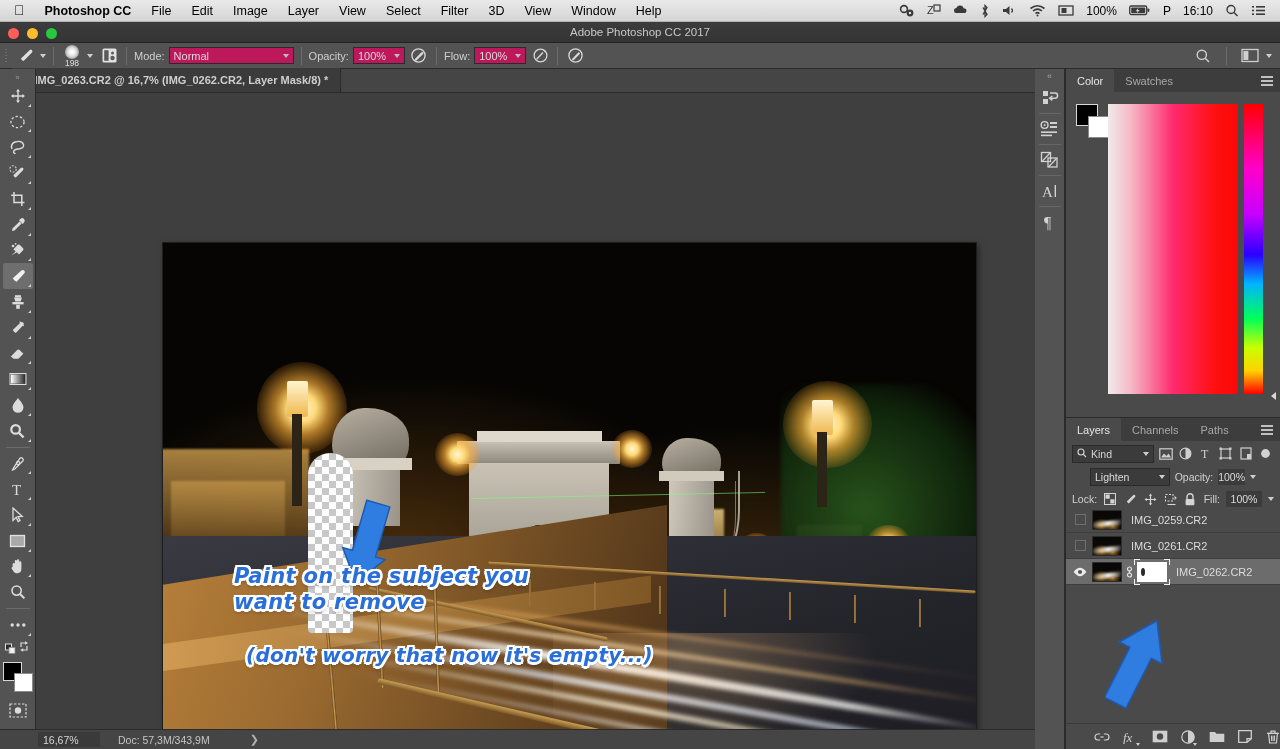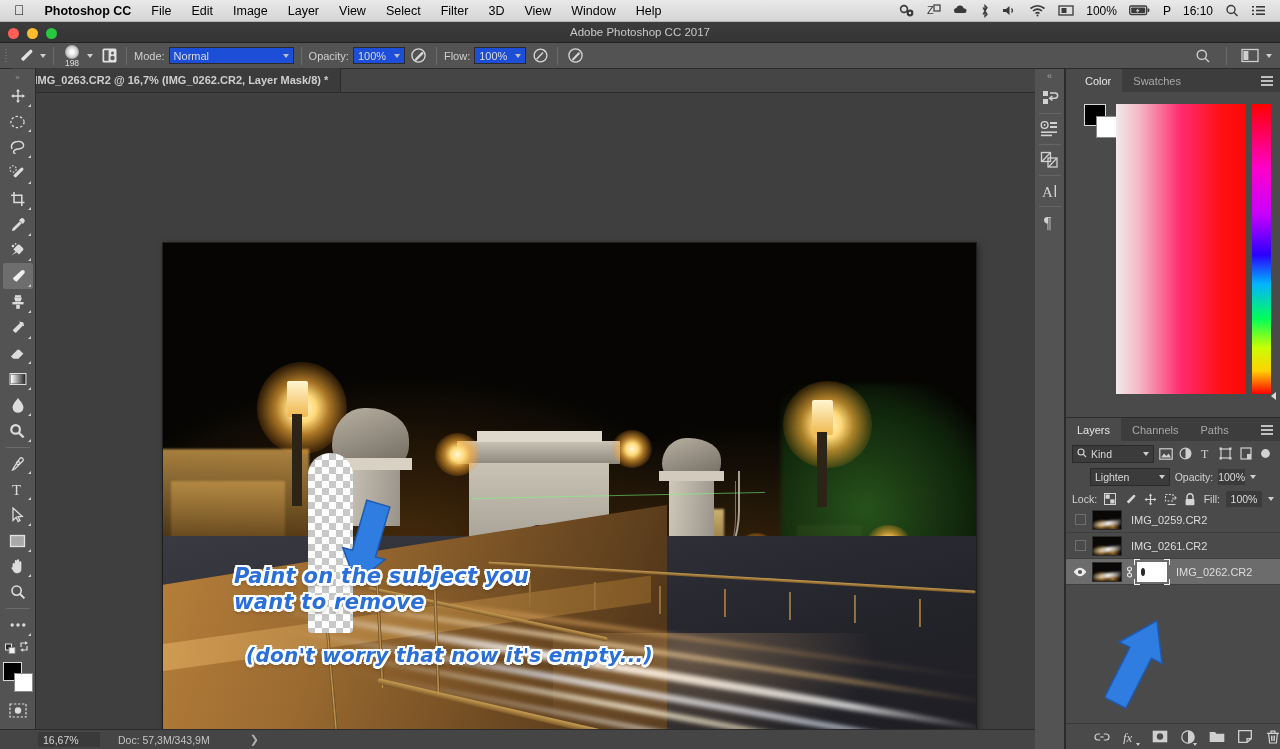--- a/index.html
+++ b/index.html
@@ -59,21 +59,21 @@
   .brush-preview {
     width: 22px; height: 24px; position: relative;
   }
   .brush-dot {
     position: absolute; left: 4px; top: 1px; width: 14px; height: 14px; border-radius: 50%;
     background: radial-gradient(circle, #fff 10%, #dcdcdc 45%, #8d8d8d 80%, #6b6b6b 100%);
   }
   .brush-size-num { position: absolute; left: 0; top: 14px; width: 22px; text-align: center; font-size: 8.5px; color: #ddd; }
   .caret { width: 0; height: 0; border-left: 3.5px solid transparent; border-right: 3.5px solid transparent; border-top: 4px solid #cfcfcf; }
   .ob-select {
-    background: #1d4ed8; border: 1px solid #2a2a2a; height: 17px;
+    background: #be185d; border: 1px solid #2a2a2a; height: 17px;
     display: flex; align-items: center; padding: 0 4px; color: #dadada; font-size: 11px;
     min-width: 40px; justify-content: space-between; gap: 6px;
   }
   .ob-select .caret { border-top-color: #bdbdbd; }
   .ob-select.wide { width: 125px; }
   .ob-select.num { width: 52px; }
   .ob-icon-btn { width: 20px; height: 20px; display: flex; align-items: center; justify-content: center; }
   .ob-right { margin-left: auto; display: flex; align-items: center; padding-right: 8px; gap: 6px; }
 
   
@@ -219,21 +219,21 @@
     background: #535353; border-right: 1px solid #2b2b2b;
     display: flex; flex-direction: column; align-items: center;
   }
   .dock-collapse { width: 100%; height: 14px; display: flex; align-items: center; justify-content: center; color:#a8a8a8; font-size: 9px; }
   .dock-btn { width: 28px; height: 30px; display: flex; align-items: center; justify-content: center; color: #d2d2d2; }
   .dock-sep { width: 22px; height: 1px; background: #666; }
 
   
   #color-panel {
     position: absolute; left: 1065px; top: 69px; width: 215px; height: 348px;
-    background: #4a4a4a; border-left: 1px solid #2b2b2b; padding-left: 8px;
+    background: #4a4a4a; border-left: 1px solid #2b2b2b;
   }
   .panel-tabs { display: flex; align-items: stretch; height: 23px; background: #3d3d3d; position: relative; }
   .ptab { padding: 0 11px; display: flex; align-items: center; font-size: 11px; color: #a8a8a8; }
   .ptab.active { background: #4a4a4a; color: #e6e6e6; }
   .panel-menu { position: absolute; right: 7px; top: 7px; width: 12px; }
   .panel-menu div { height: 1.5px; background: #c0c0c0; margin-bottom: 2.5px; }
   #color-body { position: relative; height: 325px; }
   #color-swatch-mini { position: absolute; left: 10px; top: 12px; width: 34px; height: 34px; }
   #color-ramp { position: absolute; left: 42px; top: 12px; width: 130px; height: 290px;
     background: linear-gradient(to right, #f0eaea 0%, #f5b8c5 18%, #ff2a70 50%, #ff1010 82%, #fb0707 100%); }

